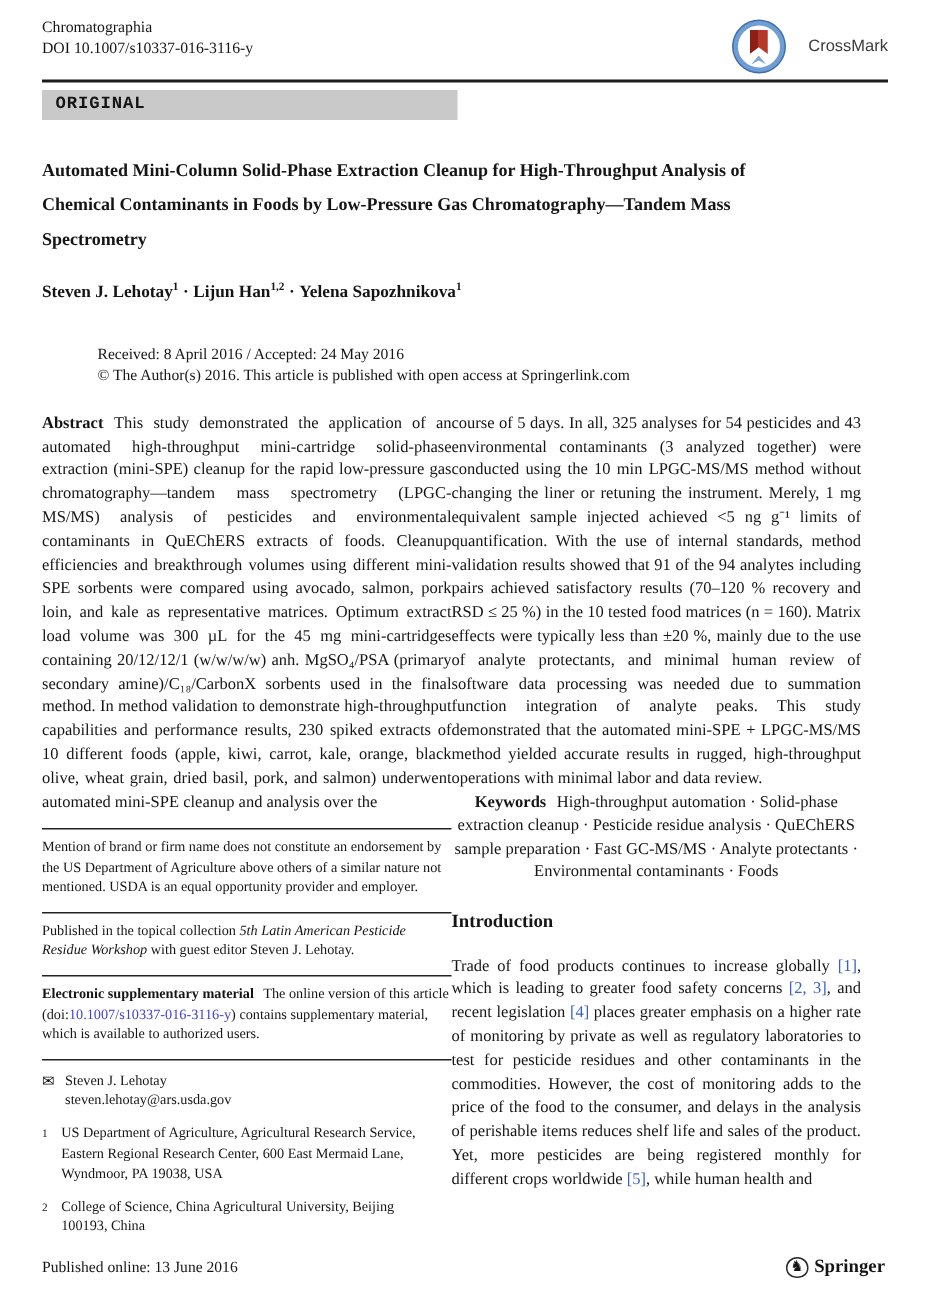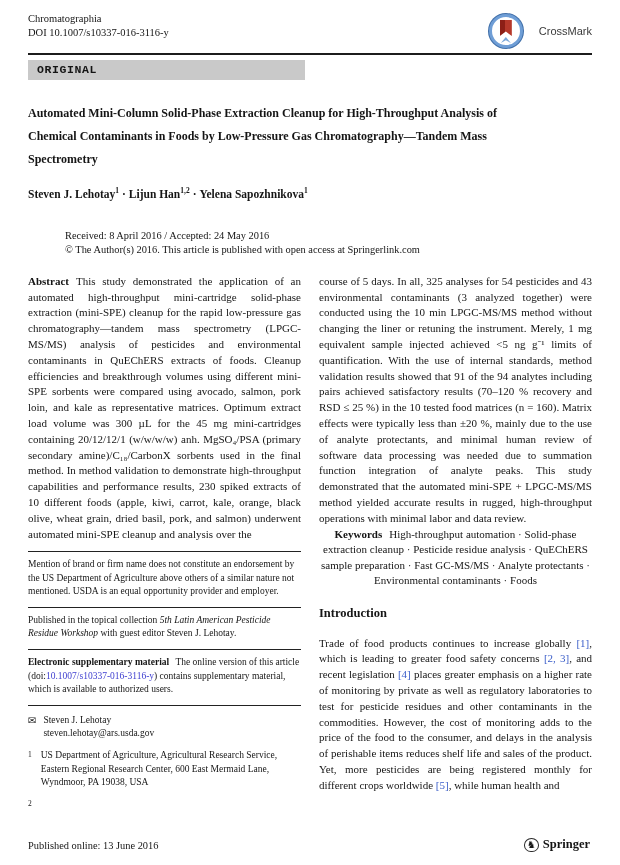--- a/index.html
+++ b/index.html
@@ -27,21 +27,21 @@
 
   
   .title { margin-top: 22px; width: 512px; font-size: 12px; font-weight: bold; line-height: 23px; }
   .authors { margin-top: 15px; font-size: 11.5px; font-weight: bold; }
   .authors sup { font-size: 7.5px; }
   .author-sep { padding: 0 3px; }
 
   .dates { margin-top: 29px; font-size: 10.4px; line-height: 14px; margin-left: 37px; }
 
   
-  .columns { display: flex; gap: 18px; margin-top: 17px; }
+  .columns { display: flex; margin-top: 17px; }
   .col { width: 273px; }
 
   .body-text { font-size: 11px; line-height: 15.8px; text-align: justify; }
   .inline-label { font-weight: bold; margin-right: 7px; }
   .keywords { font-size: 11px; line-height: 15.5px; text-align: center; }
   .section-heading { margin-top: 17px; font-size: 12.5px; font-weight: bold; }
   .intro-p { margin-top: 15px; }
 
   .ref-link { color: #3b5ec9; cursor: pointer; }
   .doi-link { color: #4040d0; cursor: pointer; }
@@ -122,20 +122,21 @@
           <div>steven.lehotay@ars.usda.gov</div>
         </span>
       </div>
 
       <div class="affiliation">
         <span class="aff-sup">1</span>
         <span class="aff-text">US Department of Agriculture, Agricultural Research Service, Eastern Regional Research Center, 600 East Mermaid Lane, Wyndmoor, PA 19038, USA</span>
       </div>
       <div class="affiliation">
         <span class="aff-sup">2</span>
+        <span class="aff-text">College of Science, China Agricultural University, Beijing 100193, China</span>
       </div>
     </div>
 
     <div class="col">
       <p class="body-text">course of 5 days. In all, 325 analyses for 54 pesticides and 43 environmental contaminants (3 analyzed together) were conducted using the 10 min LPGC-MS/MS method without changing the liner or retuning the instrument. Merely, 1 mg equivalent sample injected achieved &lt;5 ng g⁻¹ limits of quantification. With the use of internal standards, method validation results showed that 91 of the 94 analytes including pairs achieved satisfactory results (70–120 % recovery and RSD ≤ 25 %) in the 10 tested food matrices (n = 160). Matrix effects were typically less than ±20 %, mainly due to the use of analyte protectants, and minimal human review of software data processing was needed due to summation function integration of analyte peaks. This study demonstrated that the automated mini-SPE + LPGC-MS/MS method yielded accurate results in rugged, high-throughput operations with minimal labor and data review.</p>
 
       <p class="keywords"><span class="inline-label">Keywords</span><span>High-throughput automation · Solid-phase extraction cleanup · Pesticide residue analysis · QuEChERS sample preparation · Fast GC-MS/MS · Analyte protectants · Environmental contaminants · Foods</span></p>
 
       <h2 class="section-heading">Introduction</h2>
 

